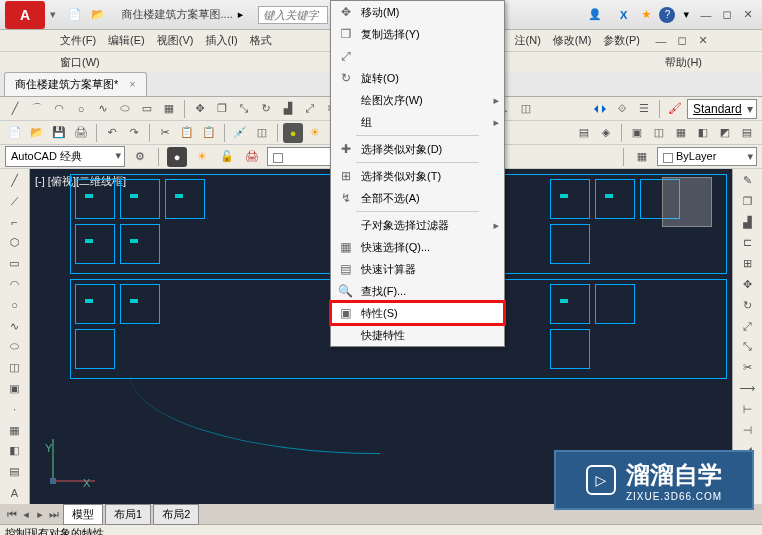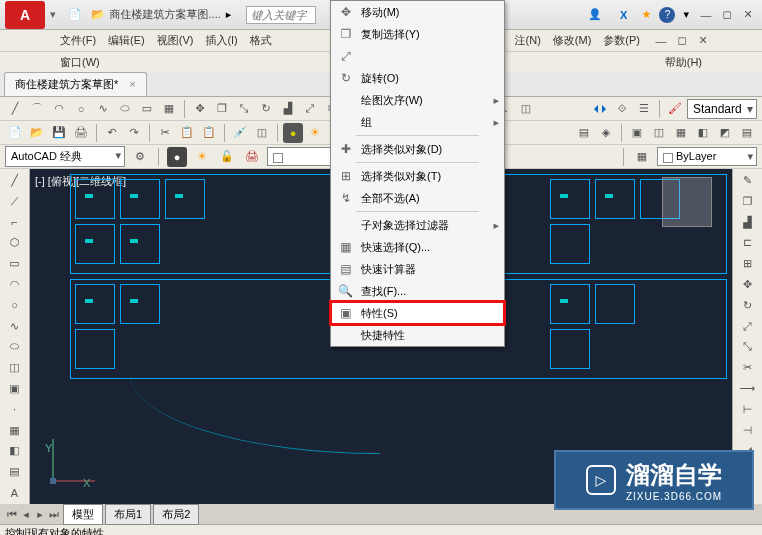--- a/index.html
+++ b/index.html
@@ -2,21 +2,21 @@
 <html><head>
 <meta charset="utf-8">
 <style>
 * { margin: 0; padding: 0; box-sizing: border-box; font-family: "Microsoft YaHei", Arial, sans-serif; font-size: 11px; }
 body { background: #d4d0c8; width: 762px; height: 535px; overflow: hidden; position: relative; }
 
 
 .title-bar { height: 30px; background: linear-gradient(#f0f0f0, #e0e0e0); display: flex; align-items: center; padding: 0 5px; border-bottom: 1px solid #b0b0b0; }
 .app-logo { width: 40px; height: 28px; background: #d11f1f; color: #fff; display: flex; align-items: center; justify-content: center; font-weight: bold; font-size: 14px; border-radius: 3px; }
 .app-arrow { margin: 0 5px; color: #666; }
-.title-text { color: #444; margin-left: 1px; }
+.title-text { color: #444; margin-left: 13px; }
 .title-arrow { margin: 0 5px; }
 .search-box { margin-left: 10px; border: 1px solid #aaa; padding: 2px 4px; background: #fff; font-style: italic; color: #888; width: 70px; }
 .title-right { margin-left: auto; display: flex; gap: 8px; align-items: center; }
 .help-icon { width: 16px; height: 16px; background: #2c5aa0; border-radius: 50%; color: #fff; display: flex; align-items: center; justify-content: center; font-size: 10px; }
 .win-controls { display: flex; gap: 3px; }
 .win-btn { width: 18px; height: 14px; display: flex; align-items: center; justify-content: center; color: #555; cursor: pointer; }
 
 
 .menu-bar { height: 22px; background: #efece3; display: flex; align-items: center; padding: 0 50px 0 60px; gap: 12px; border-bottom: 1px solid #ccc; }
 .menu-item { color: #333; cursor: pointer; }
@@ -36,21 +36,21 @@
 .tool-sep { width: 1px; height: 18px; background: #aaa; margin: 0 3px; }
 .tool-btn.bulb { color: #cc0; background: #555; border-radius: 3px; }
 
 
 .combo-row { height: 24px; background: #efece3; display: flex; align-items: center; padding: 0 5px; gap: 5px; border-bottom: 1px solid #ccc; }
 .combo { background: #fff; border: 1px solid #888; padding: 2px 18px 2px 5px; position: relative; cursor: pointer; }
 .combo::after { content: "▾"; position: absolute; right: 3px; top: 2px; color: #555; }
 .combo.w120 { width: 120px; }
 .combo.w140 { width: 140px; }
 .combo.w100 { width: 100px; }
-.combo.standard { width: 70px; font-size: 12px; }
+.combo.standard { width: 70px; font-size: 12px; text-decoration: underline; }
 
 
 .main { position: relative; height: 335px; display: flex; }
 .left-toolbar { width: 30px; background: #efece3; border-right: 1px solid #aaa; display: flex; flex-direction: column; align-items: center; padding: 2px 0; gap: 2px; }
 .right-toolbar { width: 30px; background: #efece3; border-left: 1px solid #aaa; display: flex; flex-direction: column; align-items: center; padding: 2px 0; gap: 2px; }
 .canvas { flex: 1; background: #1a2333; position: relative; overflow: hidden; }
 .view-label { position: absolute; top: 5px; left: 5px; color: #eee; font-size: 11px; }
 .ucs { position: absolute; bottom: 15px; left: 15px; color: #5a8; }
 .ucs-y { position: absolute; bottom: 35px; left: 0; }
 .ucs-x { position: absolute; bottom: 0; left: 38px; }

